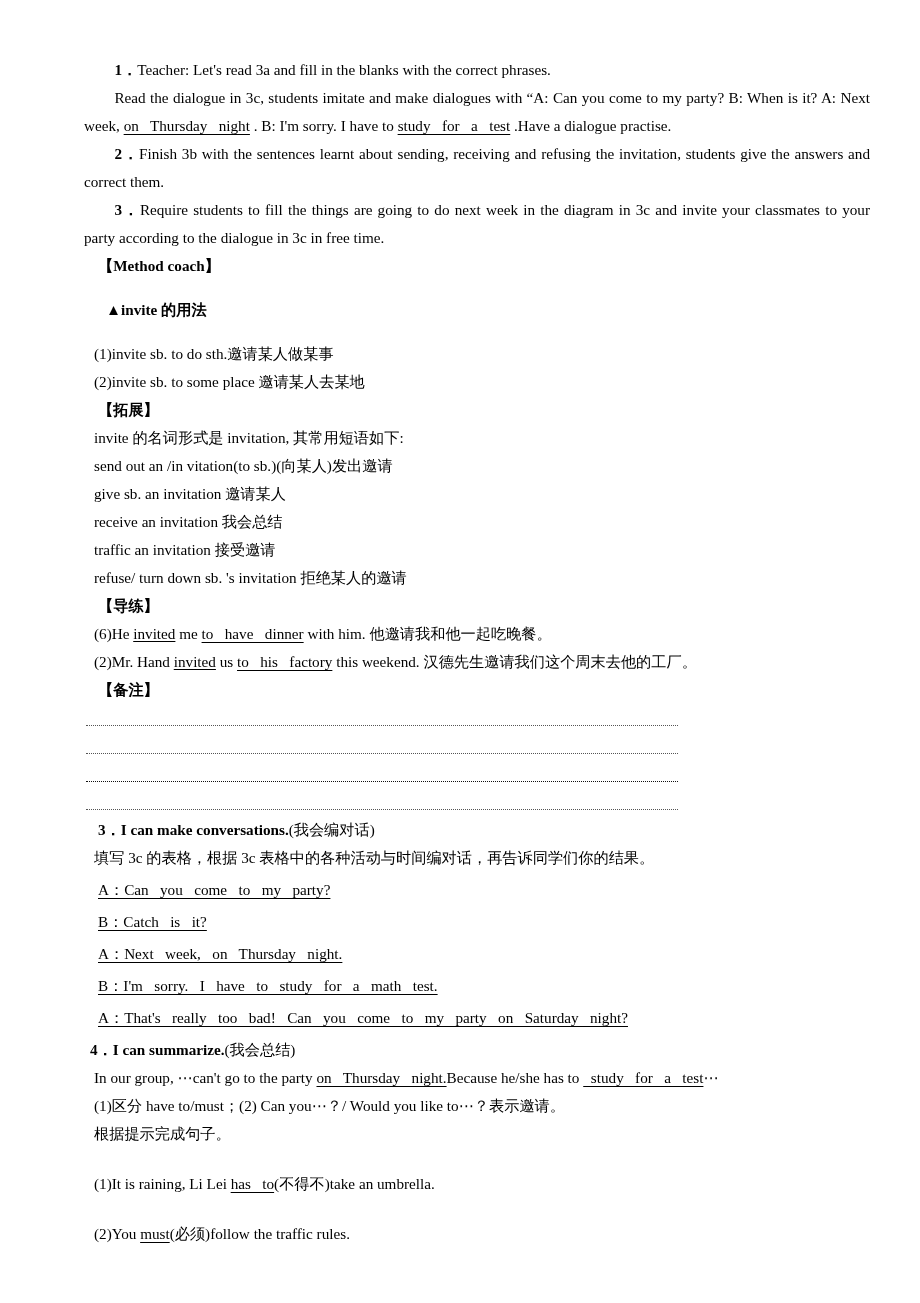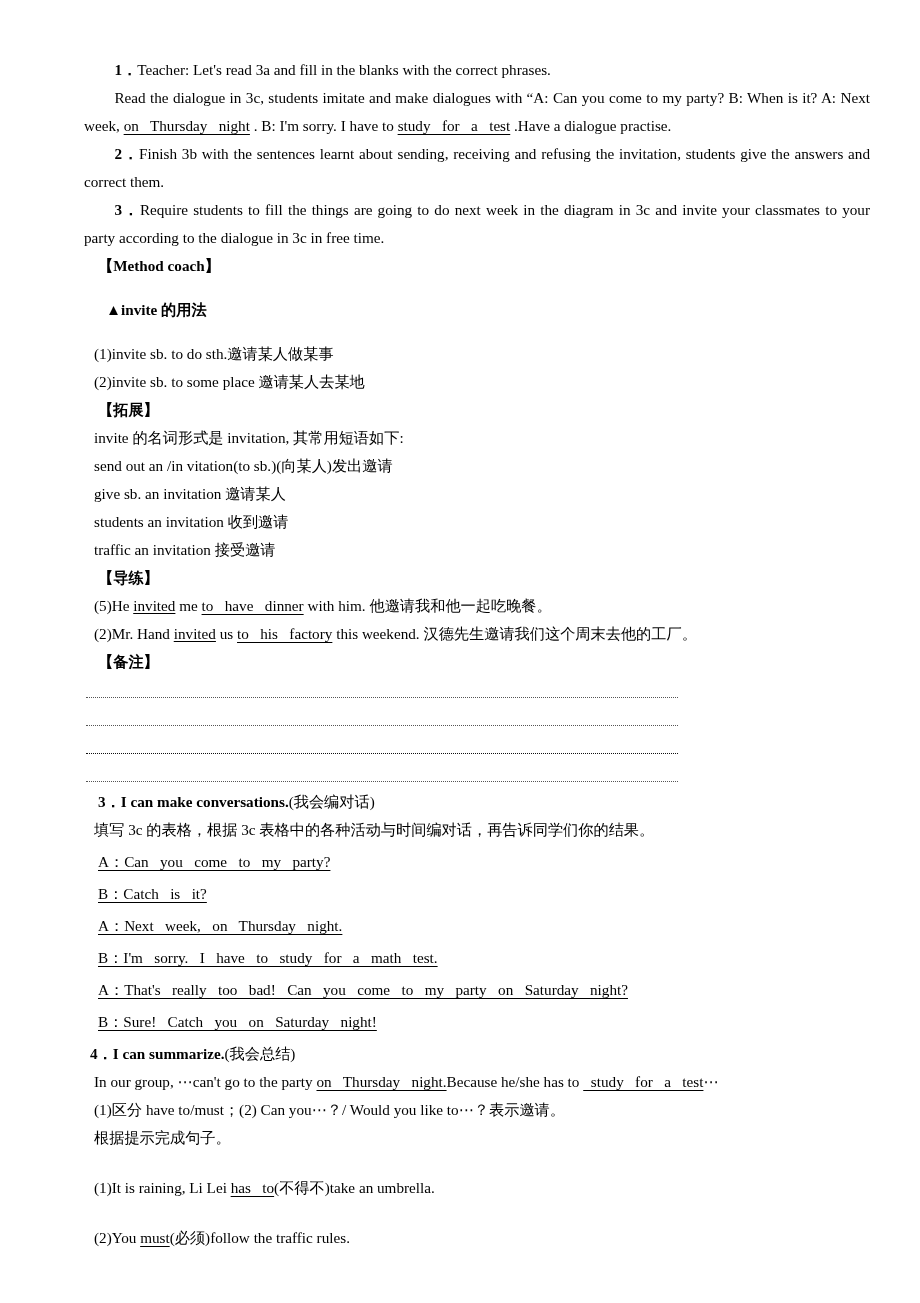--- a/index.html
+++ b/index.html
@@ -119,43 +119,43 @@
 
     <p class="bracket-head">【Method coach】</p>
     <p class="tri-head">▲invite 的用法</p>
     <p class="list-line-ind">(1)invite sb. to do sth.邀请某人做某事</p>
     <p class="list-line-ind">(2)invite sb. to some place 邀请某人去某地</p>
 
     <p class="bracket-head">【拓展】</p>
     <p class="list-line-ind">invite 的名词形式是 invitation, 其常用短语如下:</p>
     <p class="list-line-ind">send out an /in vitation(to sb.)(向某人)发出邀请</p>
     <p class="list-line-ind">give sb. an invitation 邀请某人</p>
-    <p class="list-line-ind">students an invitation 收到邀请</p>
+    <p class="list-line-ind">receive an invitation 我会总结</p>
     <p class="list-line-ind">traffic an invitation 接受邀请</p>
+    <p class="list-line-ind">refuse/ turn down sb. 's invitation 拒绝某人的邀请</p>
 
     <p class="bracket-head">【导练】</p>
-    <p class="list-line-ind"><span>(5)He </span><span class="u">invited</span><span> me </span><span class="blank">to   have   dinner</span><span> with him. 他邀请我和他一起吃晚餐。</span></p>
+    <p class="list-line-ind"><span>(6)He </span><span class="u">invited</span><span> me </span><span class="blank">to   have   dinner</span><span> with him. 他邀请我和他一起吃晚餐。</span></p>
     <p class="list-line-ind"><span>(2)Mr. Hand </span><span class="u">invited</span><span> us </span><span class="blank">to   his   factory</span><span>  this weekend. 汉德先生邀请我们这个周末去他的工厂。</span></p>
 
     <p class="bracket-head">【备注】</p>
     <div class="notes-wrap">
       <div class="dotrule"></div>
       <div class="dotrule"></div>
       <div class="dotrule dense"></div>
       <div class="dotrule"></div>
     </div>
 
     <p class="sec-head" style="padding-left:14px;"><b>3．</b><b>I can make conversations.</b><span>(我会编对话)</span></p>
     <p class="list-line-ind">填写 3c 的表格，根据 3c 表格中的各种活动与时间编对话，再告诉同学们你的结果。</p>
     <p class="dlg list-line-ind"><span class="u">A：Can   you   come   to   my   party?</span></p>
     <p class="dlg list-line-ind"><span class="u">B：Catch   is   it?</span></p>
     <p class="dlg list-line-ind"><span class="u">A：Next   week,   on   Thursday   night.</span></p>
     <p class="dlg list-line-ind"><span class="u">B：I'm   sorry.   I   have   to   study   for   a   math   test.</span></p>
     <p class="dlg list-line-ind"><span class="u">A：That's   really   too   bad!   Can   you   come   to   my   party   on   Saturday   night?</span></p>
-    <p class="dlg list-line-ind"><span class="u">B：Sure!   Catch   you   on   Saturday   night!</span></p>
 
     <p class="sec-head" style="padding-left:6px;"><b>4．</b><b>I can summarize.</b><span>(我会总结)</span></p>
     <p class="list-line-ind"><span>In our group, ⋯can't go to the party </span><span class="blank">on   Thursday   night.</span><span>Because he/she has to </span><span class="blank">  study   for   a   test</span><span>⋯</span></p>
     <p class="list-line-ind">(1)区分 have to/must；(2) Can you⋯？/ Would you like to⋯？表示邀请。</p>
     <p class="list-line-ind">根据提示完成句子。</p>
 
     <div class="spacer-md"></div>
 
     <p class="list-line-ind"><span>(1)It is raining, Li Lei </span><span class="blank">has   to</span><span>(不得不)</span><span>take an umbrella.</span></p>
 

